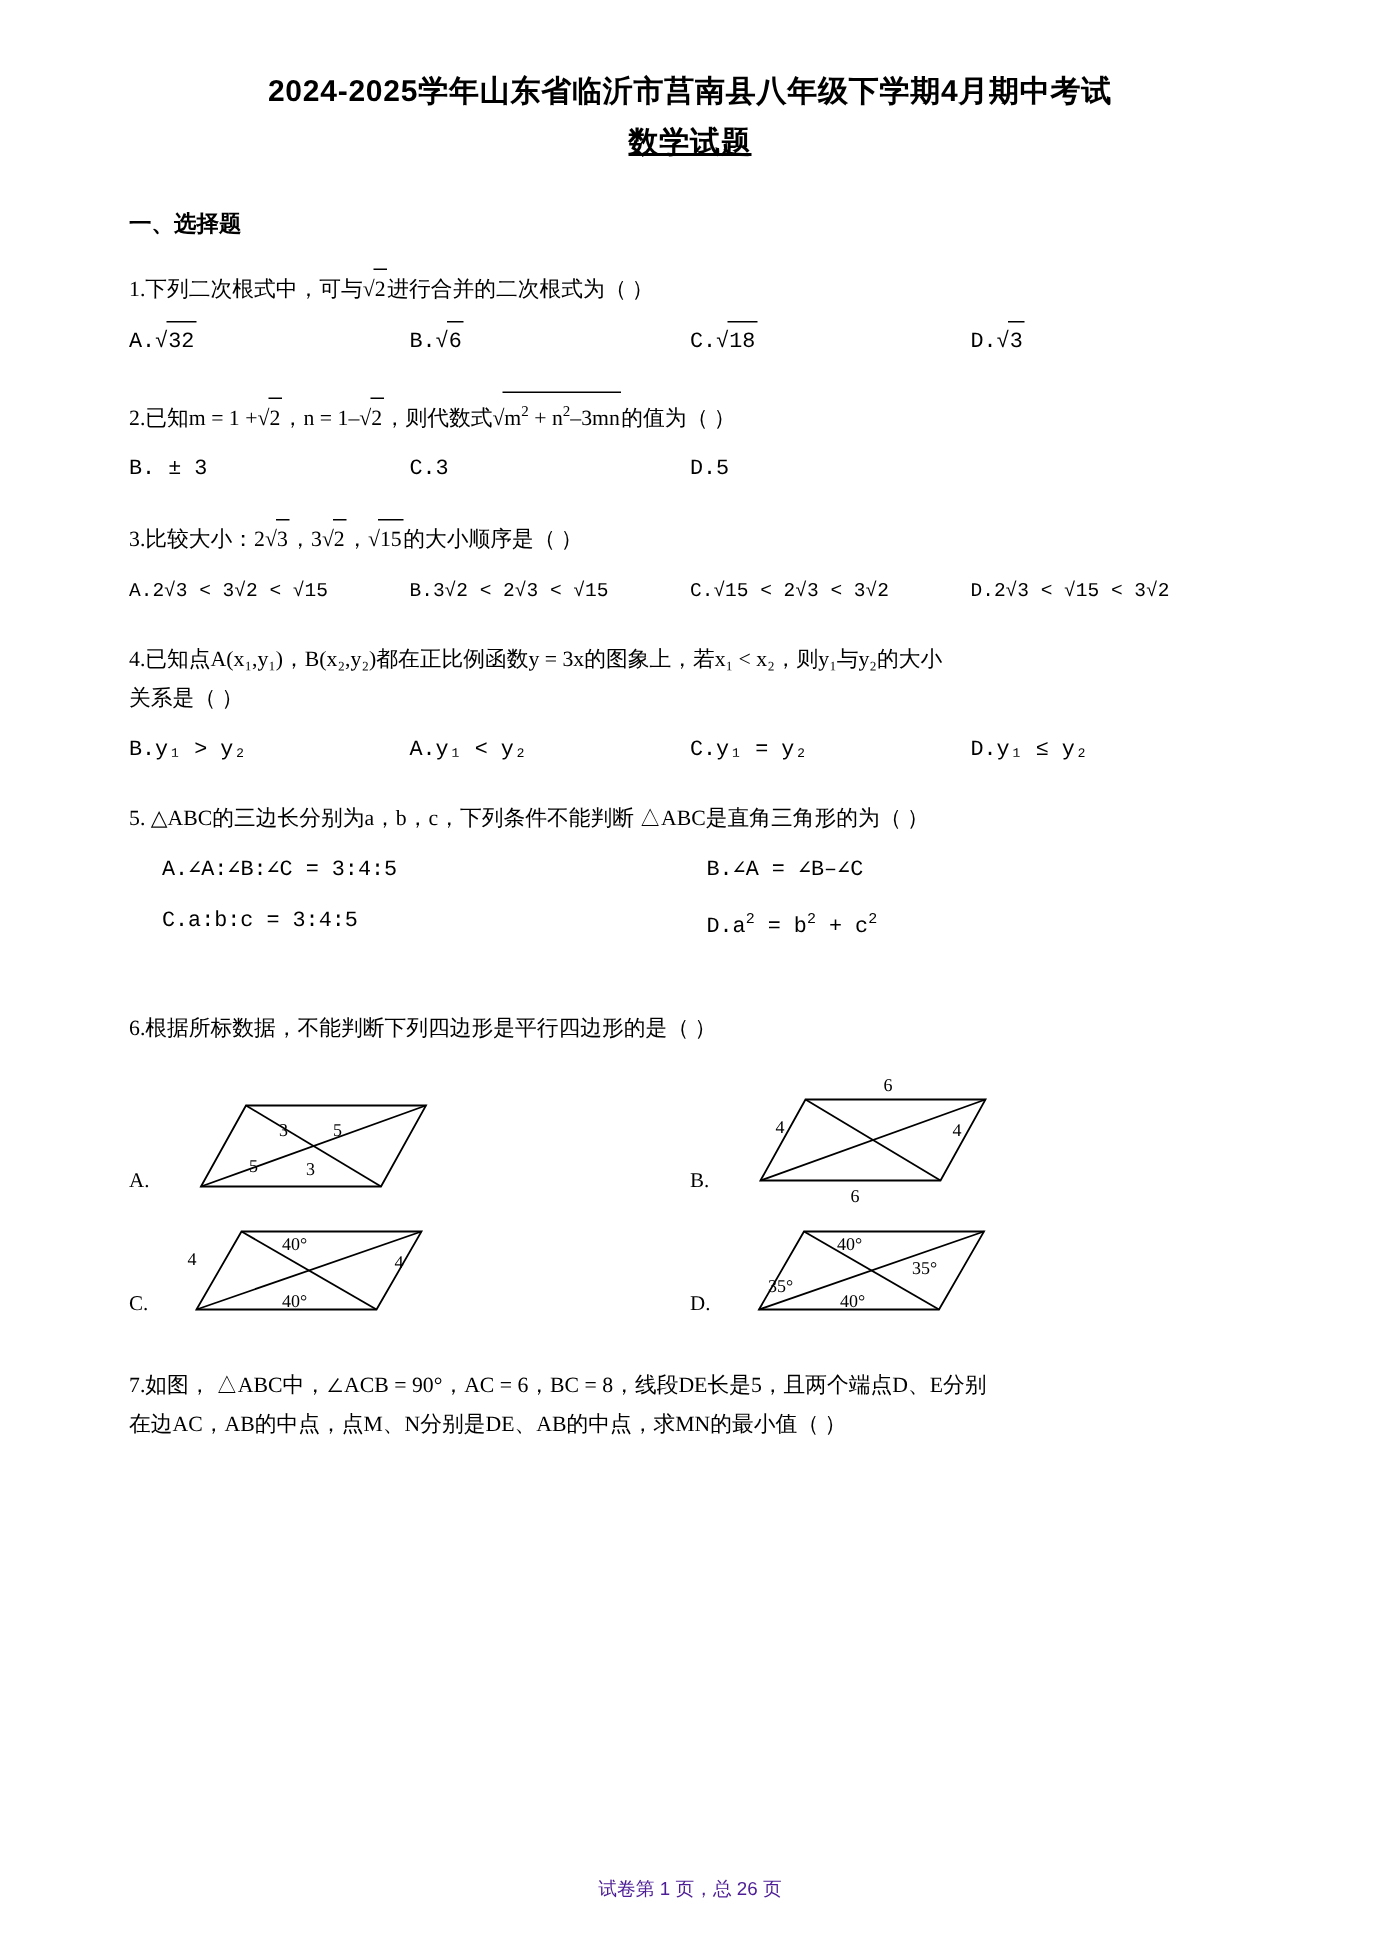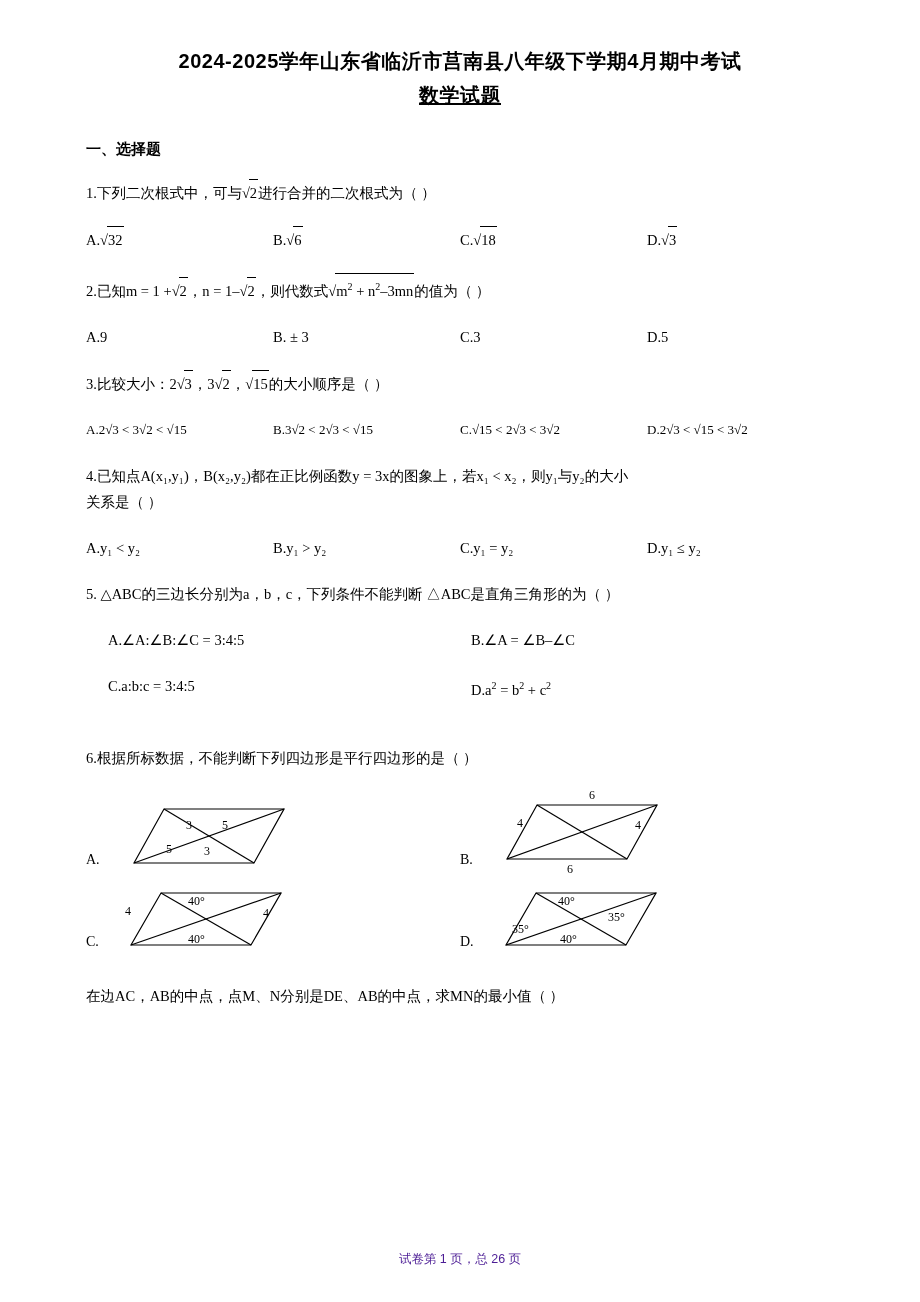--- a/index.html
+++ b/index.html
@@ -39,21 +39,22 @@
     margin-bottom: 6px;
   }
   .q {
     font-size: 14.5px;
     line-height: 26px;
     margin-top: 20px;
   }
   .q-stem { margin-bottom: 2px; }
   .opts {
     display: flex;
-    margin-top: 20px;
+    margin-top: 8px;
+    font-family: Liberation Mono, monospace;
   }
   .opts.four > div { width: 25%; }
   .opts.two-indent > div:first-child { width: 50%; padding-left: 22px; }
   .opts.two-indent > div:last-child { width: 50%; }
   sup {
     font-size: 10px;
     vertical-align: 6px;
   }
   .rad {
     display: inline-block;
@@ -115,21 +116,20 @@
       <div><span>C.</span><span class="rad"><span class="sign">√</span><span class="body">18</span></span></div>
       <div><span>D.</span><span class="rad"><span class="sign">√</span><span class="body">3</span></span></div>
     </div>
   </div>
 
   <div class="q">
     <div class="q-stem">
       <span>2.已知m = 1 +</span><span class="rad"><span class="sign">√</span><span class="body">2</span></span><span>，n = 1–</span><span class="rad"><span class="sign">√</span><span class="body">2</span></span><span>，则代数式</span><span class="rad"><span class="sign">√</span><span class="body">m<sup>2</sup> + n<sup>2</sup>–3mn</span></span><span>的值为（ ）</span>
     </div>
     <div class="opts four">
-      <div>A.9</div>
       <div>B. ± 3</div>
       <div>C.3</div>
       <div>D.5</div>
     </div>
   </div>
 
   <div class="q">
     <div class="q-stem">
       <span>3.比较大小：2</span><span class="rad"><span class="sign">√</span><span class="body">3</span></span><span>，3</span><span class="rad"><span class="sign">√</span><span class="body">2</span></span><span>，</span><span class="rad"><span class="sign">√</span><span class="body">15</span></span><span>的大小顺序是（ ）</span>
     </div>
@@ -138,22 +138,22 @@
       <div>B.3√2 &lt; 2√3 &lt; √15</div>
       <div>C.√15 &lt; 2√3 &lt; 3√2</div>
       <div>D.2√3 &lt; √15 &lt; 3√2</div>
     </div>
   </div>
 
   <div class="q">
     <div>4.已知点A(x₁,y₁)，B(x₂,y₂)都在正比例函数y = 3x的图象上，若x₁ &lt; x₂，则y₁与y₂的大小</div>
     <div>关系是（ ）</div>
     <div class="opts four">
+      <div>B.y₁ &gt; y₂</div>
       <div>A.y₁ &lt; y₂</div>
-      <div>B.y₁ &gt; y₂</div>
       <div>C.y₁ = y₂</div>
       <div>D.y₁ ≤ y₂</div>
     </div>
   </div>
 
   <div class="q">
     <div>5. △ABC的三边长分别为a，b，c，下列条件不能判断 △ABC是直角三角形的为（    ）</div>
     <div class="opts two-indent">
       <div>A.∠A:∠B:∠C = 3:4:5</div>
       <div>B.∠A = ∠B–∠C</div>
@@ -216,17 +216,18 @@
           <text x="80" y="24" font-size="12" font-family="Liberation Serif, serif">40°</text>
           <text x="130" y="40" font-size="12" font-family="Liberation Serif, serif">35°</text>
           <text x="34" y="52" font-size="12" font-family="Liberation Serif, serif">35°</text>
           <text x="82" y="62" font-size="12" font-family="Liberation Serif, serif">40°</text>
         </svg>
       </div>
     </div>
   </div>
 
   <div class="q q7">
+    <div>7.如图， △ABC中，∠ACB = 90°，AC = 6，BC = 8，线段DE长是5，且两个端点D、E分别</div>
     <div>在边AC，AB的中点，点M、N分别是DE、AB的中点，求MN的最小值（ ）</div>
   </div>
 
   <div class="footer">试卷第 1 页，总 26 页</div>
 </div>
 
 </body></html>

